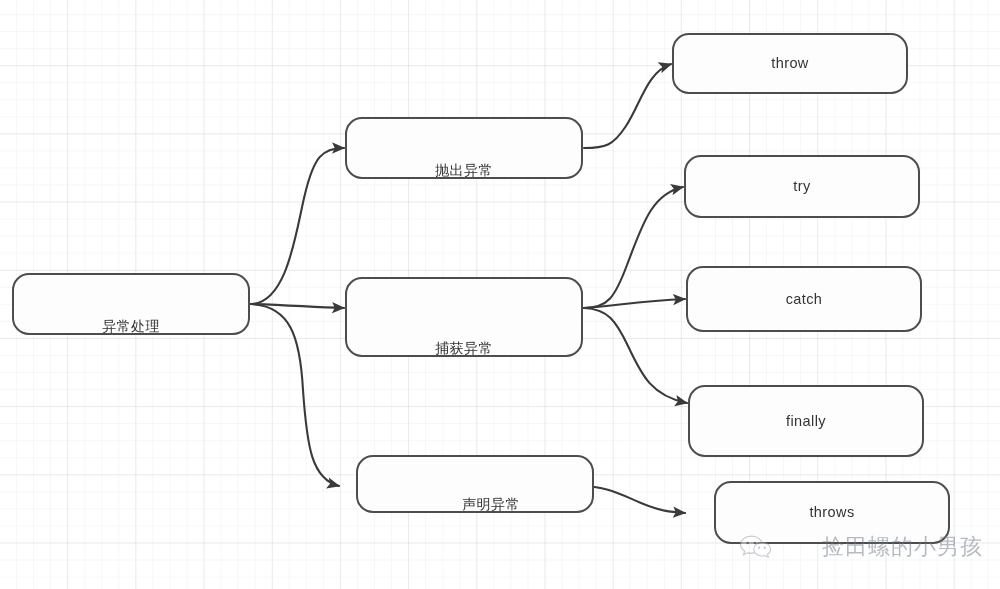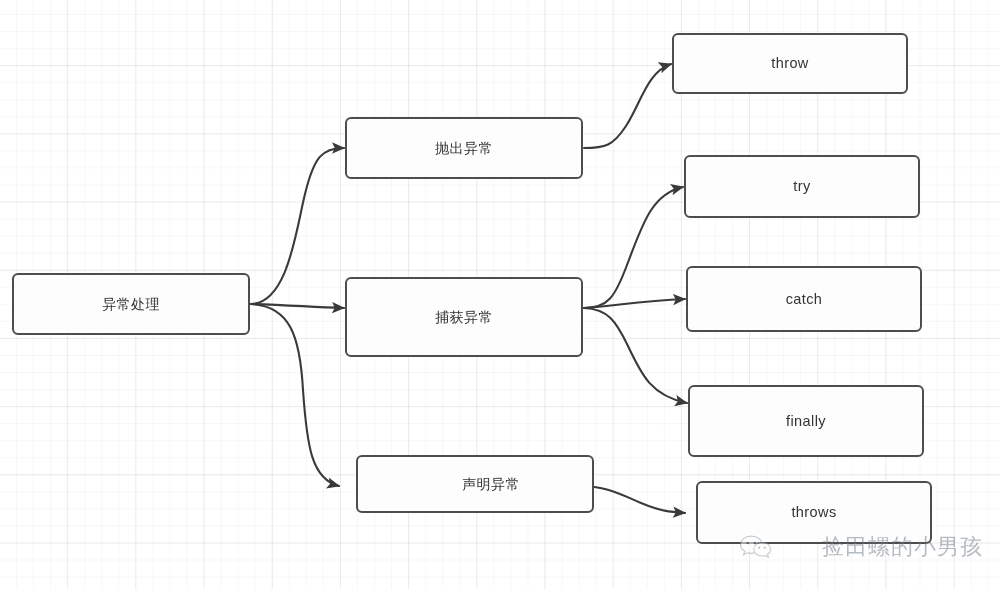--- a/index.html
+++ b/index.html
@@ -34,32 +34,33 @@
     top: 0;
     width: 1000px;
     height: 589px;
     pointer-events: none;
   }
   .node {
     position: absolute;
     box-sizing: border-box;
     background: #fdfdfd;
     border: 2px solid #4d4d4d;
-    border-radius: 6px;
+    border-radius: 17px;
     display: flex;
     align-items: center;
     justify-content: center;
     color: #333333;
     font-size: 14.5px;
     letter-spacing: 0.4px;
     line-height: 1;
   }
   .node-cn {
     font-family: "DejaVu Sans", "Liberation Sans", sans-serif;
     font-size: 14px;
+    align-items: flex-end;
   }
   #watermark {
     position: absolute;
     left: 739px;
     top: 524px;
     width: 250px;
     height: 46px;
     display: flex;
     align-items: center;
     gap: 5px;
@@ -128,21 +129,21 @@
   </div>
 
   <div class="node" style="left:684px; top:155px; width:236px; height:63px;">
     <span>try</span>
   </div>
 
   <div class="node" style="left:688px; top:385px; width:236px; height:72px;">
     <span>finally</span>
   </div>
 
-  <div class="node" style="left:696px; top:481px; width:236px; height:63px;">
+  <div class="node" style="left:714px; top:481px; width:236px; height:63px;">
     <span>throws</span>
   </div>
 
   <div id="watermark">
     <svg class="wm-logo" viewBox="0 0 40 32">
       <path d="M14.5 3.2 C7.3 3.2 1.8 7.7 1.8 13.2 C1.8 16.4 3.7 19.2 6.7 21.0 L5.3 25.2 L10.0 22.8 C11.4 23.2 12.9 23.4 14.5 23.4 C21.7 23.4 27.2 18.9 27.2 13.3 C27.2 7.7 21.7 3.2 14.5 3.2 Z" fill="#ffffff" stroke="#8d98a4" stroke-width="1.4"></path>
       <circle cx="10.2" cy="11.2" r="1.5" fill="#6f7a86"></circle>
       <circle cx="18.6" cy="11.2" r="1.5" fill="#6f7a86"></circle>
       <path d="M27.0 10.6 C21.6 10.6 17.4 14.2 17.4 18.6 C17.4 23.0 21.6 26.6 27.0 26.6 C28.3 26.6 29.5 26.4 30.6 26.1 L34.6 28.2 L33.5 24.6 C35.7 23.1 37.2 20.9 37.2 18.5 C37.2 14.2 32.9 10.6 27.0 10.6 Z" fill="#ffffff" stroke="#8d98a4" stroke-width="1.3"></path>
       <circle cx="23.8" cy="17.0" r="1.2" fill="#6f7a86"></circle>

